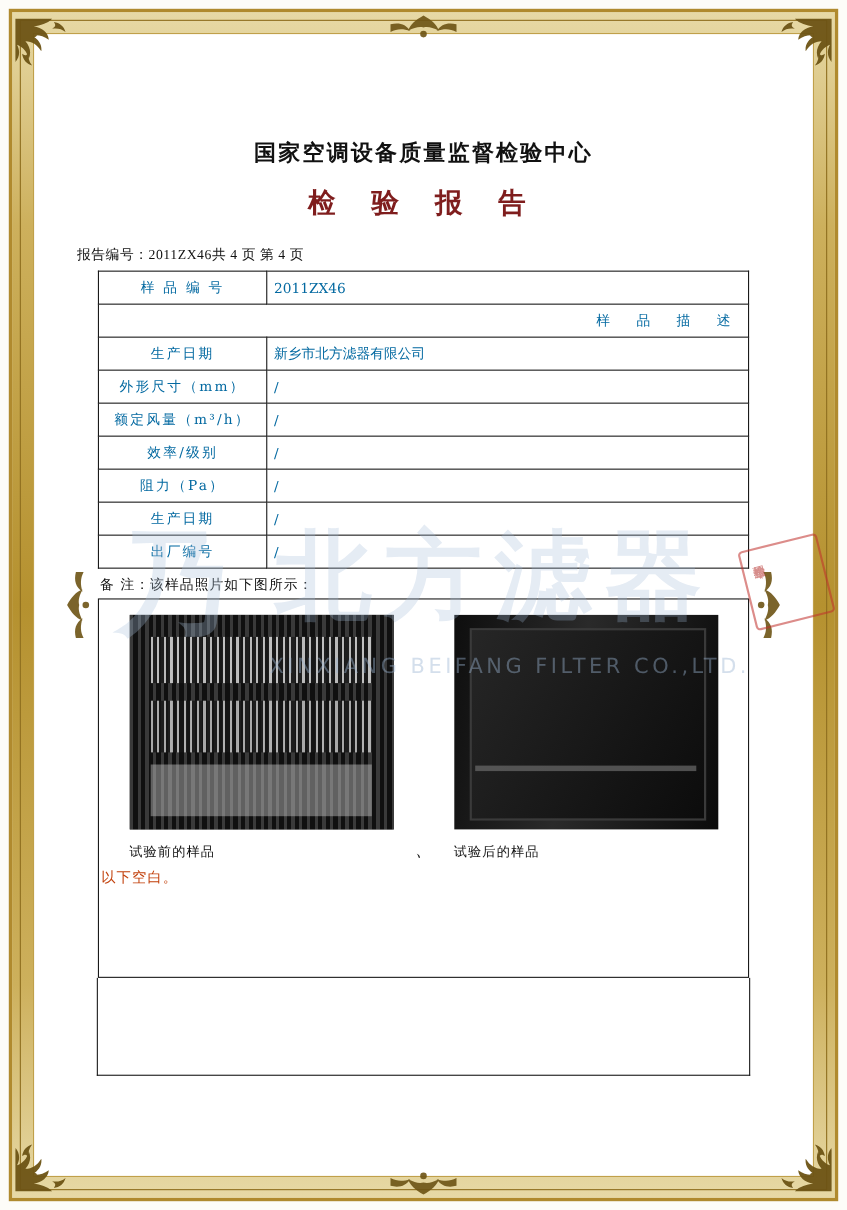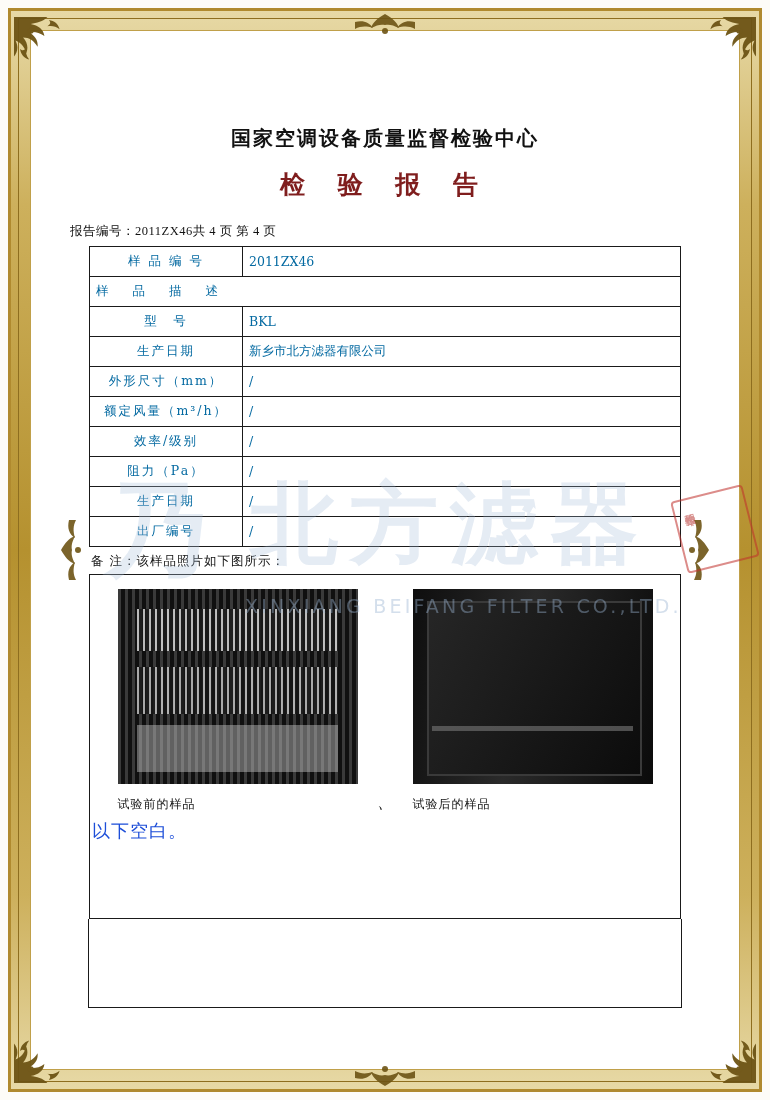--- a/index.html
+++ b/index.html
@@ -102,21 +102,21 @@
     width:140px;
     text-align:center;
     letter-spacing:2px;
     font-family:"DejaVu Serif", serif;
   }
   .val{
     padding-left:18px;
     font-family:"DejaVu Serif", serif;
   }
   .section-head{
-    text-align:left;
+    text-align:right;
     letter-spacing:10px;
     font-weight:normal;
     font-family:"DejaVu Serif", serif;
     height:32px;
   }
   .remark-wrap{
     width:592px;margin:0 auto;
     position:relative;
   }
   .remark-line{
@@ -180,21 +180,21 @@
     font-family:"DejaVu Serif", serif;
   }
   .cap{width:240px;text-align:left;position:relative;}
   .stroke-mark{
     position:absolute;right:-38px;top:-4px;
     font-size:17px;color:#222;
     transform:rotate(12deg);
   }
   .tail-note{
     width:592px;margin:0 auto;
-    font-size:18px;color:#1d4ed8;
+    font-size:13px;color:#c2410c;
     padding:6px 0 0 2px;
     letter-spacing:1px;
     font-family:"DejaVu Serif", serif;
   }
   .blank-box{
     width:592px;margin:0 auto;
     border:1px solid #1a1a1a;
     border-top:none;
     height:88px;
   }
@@ -340,24 +340,20 @@
     </div>
 
     <table class="tbl">
       <tbody>
         <tr>
           <td class="lbl">样 品 编 号</td>
           <td class="val">2011ZX46</td>
         </tr>
         <tr>
           <td class="section-head" colspan="2">样 品 描 述</td>
-        </tr>
-        <tr>
-          <td class="lbl">型　号</td>
-          <td class="val">BKL</td>
         </tr>
         <tr>
           <td class="lbl">生产日期</td>
           <td class="val">新乡市北方滤器有限公司</td>
         </tr>
         <tr>
           <td class="lbl">外形尺寸（mm）</td>
           <td class="val">/</td>
         </tr>
         <tr>

